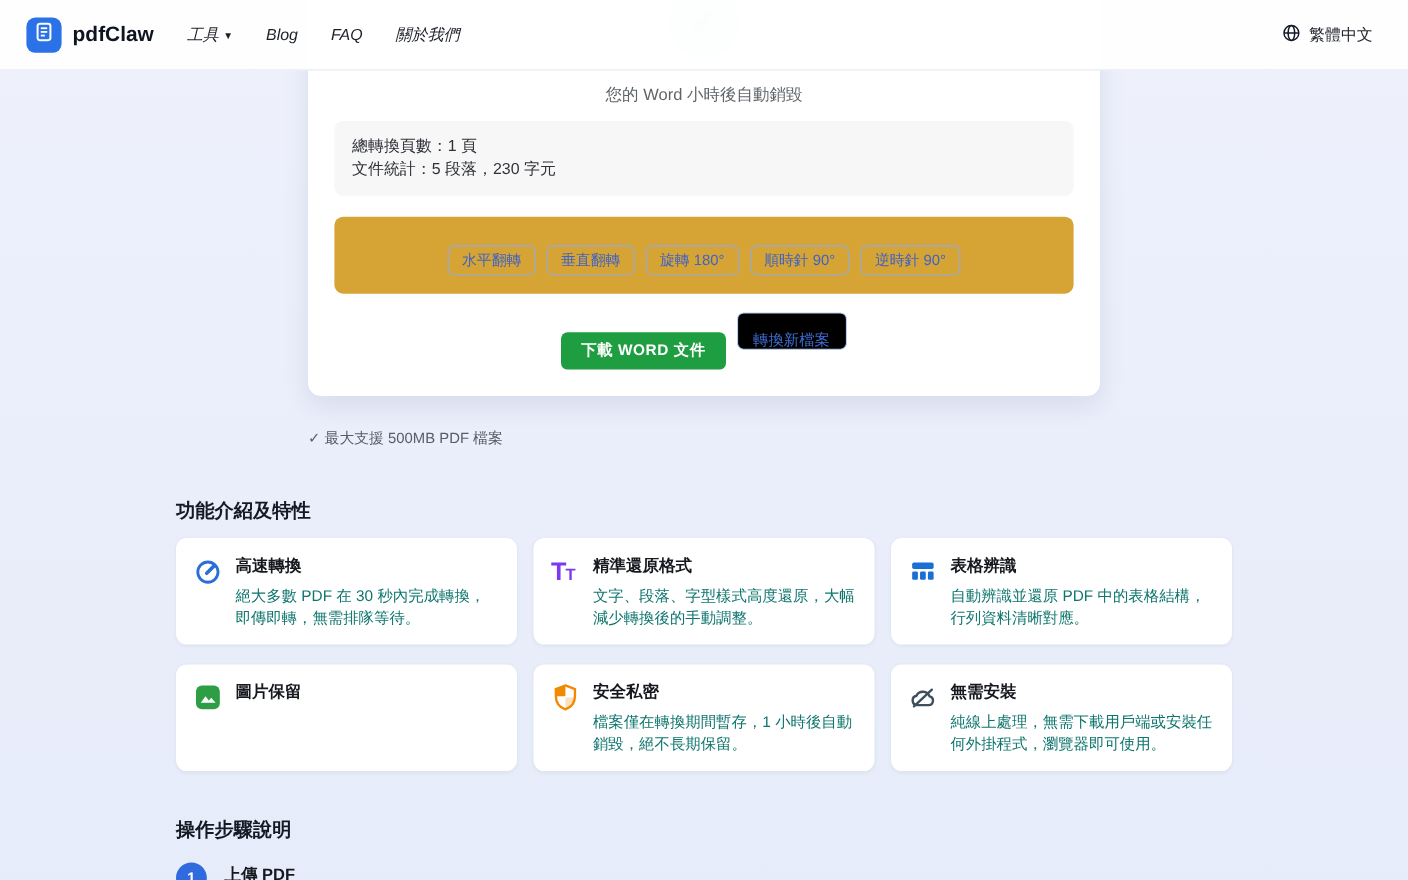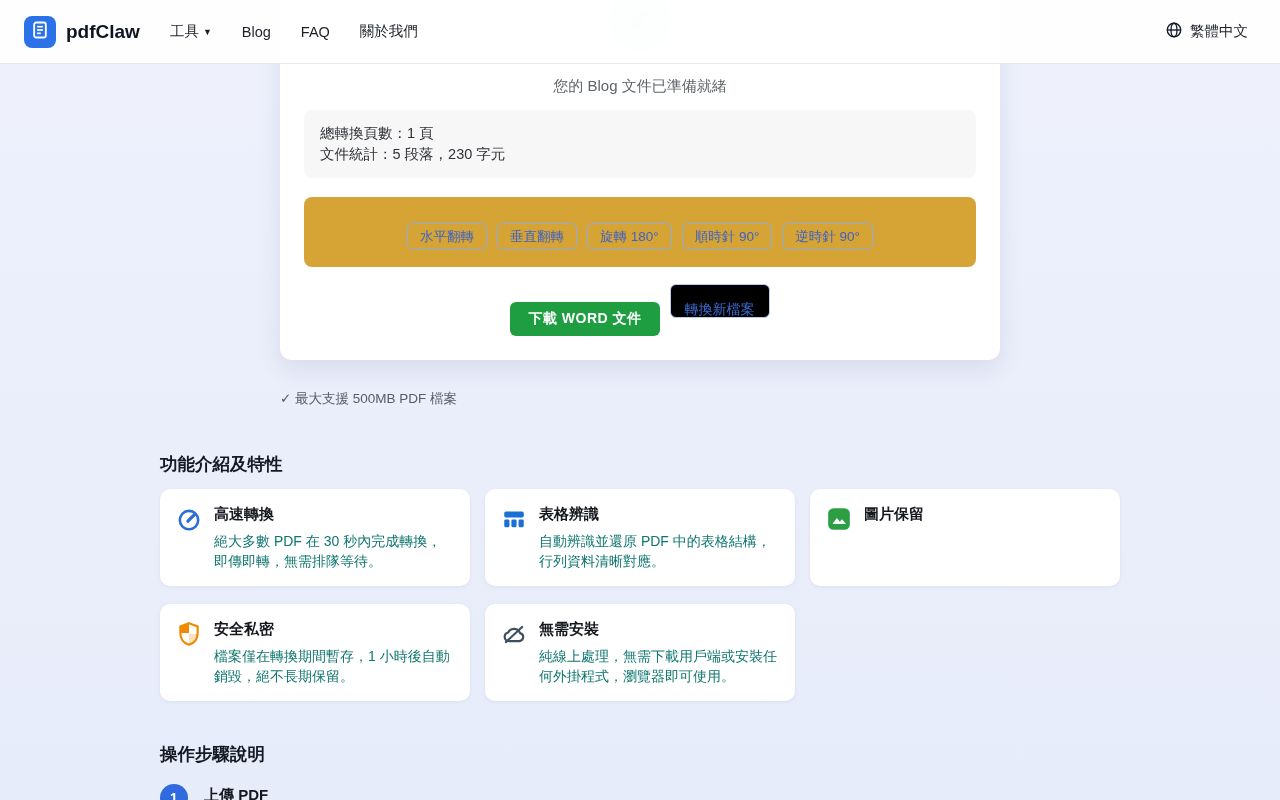--- a/index.html
+++ b/index.html
@@ -18,21 +18,21 @@
     border-bottom:1px solid #e6e8ee;
     display:flex; align-items:center;
     padding:0 32px 0 24px;
   }
   .logo-badge {
     width:32px; height:32px; border-radius:8px; background:#2b72e8;
     display:flex; align-items:center; justify-content:center; flex:0 0 auto;
   }
   .brand { font-size:19px; font-weight:800; margin-left:10px; color:#0f1420; }
   .nav-links { display:flex; align-items:center; gap:30px; margin-left:30px; }
-  .nav-link { font-size:14.5px; color:#1b1f27; cursor:pointer; display:flex; align-items:center; gap:4px; }
+  .nav-link { font-size:14.5px; color:#1b1f27; cursor:pointer; display:flex; align-items:center; gap:4px;font-style:italic; }
   .caret { font-size:9px; color:#1b1f27; }
   .lang { margin-left:auto; display:flex; align-items:center; gap:7px; font-size:14.5px; cursor:pointer; }
 
   
   .page { position:relative; z-index:1; }
   .card {
     width:720px; margin:-40px auto 0; background:#ffffff;
     border-radius:12px; box-shadow:0 8px 24px rgba(30,41,90,0.10);
     padding:24px;
   }
@@ -139,21 +139,21 @@
       </svg>
     </span>
     <span>繁體中文</span>
   </div>
 </header>
 
 <main class="page">
 
   <section class="card">
     <div class="success-circle">✓</div>
-    <div class="result-title">您的 Blog 文件已準備就緒</div>
+    <div class="result-title">您的 Word 小時後自動銷毀</div>
 
     <div class="stats-box">
       <div>總轉換頁數：1 頁</div>
       <div>文件統計：5 段落，230 字元</div>
     </div>
 
     <div class="gold-box">
       <div class="flip-row">
         <button class="flip-btn">水平翻轉</button>
         <button class="flip-btn">垂直翻轉</button>
@@ -184,20 +184,27 @@
             <circle cx="12" cy="13" r="8.5" stroke="#2b6fd6" stroke-width="2.4"></circle>
             <path d="M11 14 L17 8" stroke="#2b6fd6" stroke-width="3" stroke-linecap="round"></path>
           </svg>
         </span>
         <div>
           <div class="feature-title">高速轉換</div>
           <div class="feature-desc">絕大多數 PDF 在 30 秒內完成轉換，即傳即轉，無需排隊等待。</div>
         </div>
       </div>
 
+      <div class="feature-card">
+        <span class="feature-icon tt-icon"><span class="tt-big">T</span><span class="tt-small">T</span></span>
+        <div>
+          <div class="feature-title">精準還原格式</div>
+          <div class="feature-desc">文字、段落、字型樣式高度還原，大幅減少轉換後的手動調整。</div>
+        </div>
+      </div>
 
       <div class="feature-card">
         <span class="feature-icon">
           <svg width="26" height="26" viewBox="0 0 24 24" fill="none">
             <rect x="3" y="5" width="18" height="5.5" rx="1.5" fill="#1a6fd4"></rect>
             <rect x="3" y="12.5" width="4.8" height="7" rx="1.2" fill="#1a6fd4"></rect>
             <rect x="9.6" y="12.5" width="4.8" height="7" rx="1.2" fill="#1a6fd4"></rect>
             <rect x="16.2" y="12.5" width="4.8" height="7" rx="1.2" fill="#1a6fd4"></rect>
           </svg>
         </span>

